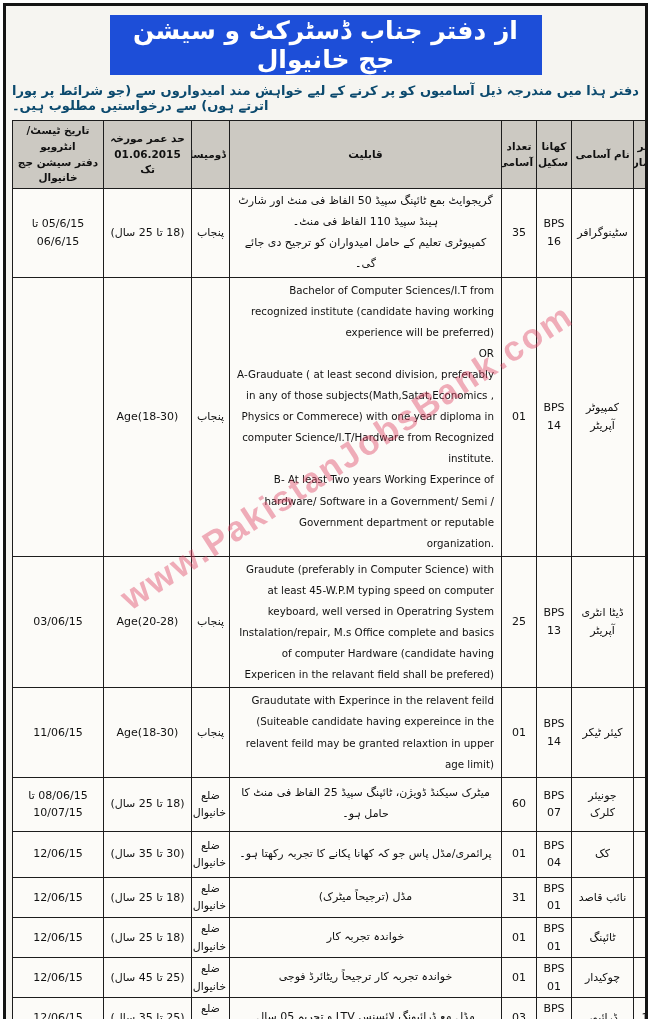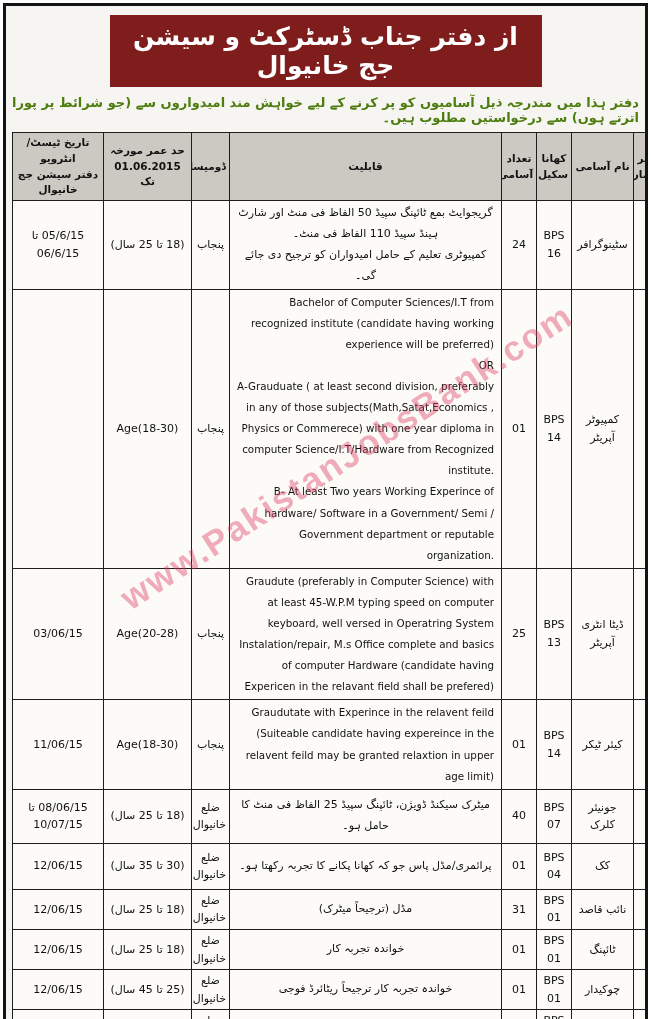--- a/index.html
+++ b/index.html
@@ -1,20 +1,20 @@
 <!DOCTYPE html>
 <html><head>
 <meta charset="utf-8">
 <style>
   html,body{margin:0;padding:0;background:#ffffff;font-family:"DejaVu Sans",sans-serif;}
   .page{width:651px;min-height:1019px;margin:0 auto;background:#ffffff;}
   .ad{margin:3px 3px 0 3px;border:3px solid #141414;background:#f6f5f1;padding:5px 6px 10px 6px;position:relative;overflow:hidden;}
-  .title-box{background:#7f1d1d;color:#fff;width:420px;margin:4px auto 2px auto;text-align:center;
-    font-size:25px;font-weight:bold;padding:7px 6px;direction:rtl;}
-  .intro{text-align:right;font-size:13px;font-weight:bold;direction:rtl;padding:6px 0 7px 0;color:#4d7c0f;}
+  .title-box{background:#1d4ed8;color:#fff;width:420px;margin:4px auto 2px auto;text-align:center;
+    font-size:25px;font-weight:bold;padding:1px 6px;direction:rtl;}
+  .intro{text-align:left;font-size:13px;font-weight:bold;direction:rtl;padding:6px 0 7px 0;color:#0c4a6e;}
   table{width:100%;border-collapse:collapse;direction:rtl;table-layout:fixed;background:#fcfbf8;}
   th,td{border:1.6px solid #1d1d1d;padding:2px 3px;text-align:center;vertical-align:middle;color:#111;overflow:hidden;}
   th{background:#ccc9c2;font-weight:bold;font-size:10.5px;white-space:pre-line;line-height:1.5;height:40px;}
   td{font-size:11px;line-height:1.6;white-space:pre-line;}
   td.col-qualification{line-height:1.9;margin-top:28px;}
   td.col-qualification.ltr{direction:ltr;text-align:right;font-size:10.3px;line-height:2.05;padding:2px 7px;}
   tbody tr:nth-child(1){height:50px;}
   tbody tr:nth-child(2){height:122px;}
   tbody tr:nth-child(3){height:68px;}
   tbody tr:nth-child(4){height:42px;}
@@ -64,21 +64,21 @@
 01.06.2015 تک</th>
           <th>تاریخ ٹیسٹ/انٹرویو
 دفتر سیشن جج خانیوال</th>
         </tr>
       </thead>
       <tbody>
           <tr>
             <td class="col-serial">1</td>
             <td class="col-post">سٹینوگرافر</td>
             <td class="col-scale">BPS 16</td>
-            <td class="col-count">24</td>
+            <td class="col-count">35</td>
             <td class="col-qualification">گریجوایٹ بمع ٹائپنگ سپیڈ 50 الفاظ فی منٹ اور شارٹ ہینڈ سپیڈ 110 الفاظ فی منٹ۔
 کمپیوٹری تعلیم کے حامل امیدواران کو ترجیح دی جائے گی۔</td>
             <td class="col-domicile">پنجاب</td>
             <td class="col-age">(18 تا 25 سال)</td>
             <td class="col-date">05/6/15 تا 06/6/15</td>
           </tr>
           <tr>
             <td class="col-serial">2</td>
             <td class="col-post">کمپیوٹر آپریٹر</td>
             <td class="col-scale">BPS 14</td>
@@ -108,21 +108,21 @@
             <td class="col-count">01</td>
             <td class="col-qualification ltr">Graudutate with Experince in the relavent feild (Suiteable candidate having expereince in the relavent feild may be granted relaxtion in upper age limit)</td>
             <td class="col-domicile">پنجاب</td>
             <td class="col-age">Age(18-30)</td>
             <td class="col-date">11/06/15</td>
           </tr>
           <tr>
             <td class="col-serial">5</td>
             <td class="col-post">جونیئر کلرک</td>
             <td class="col-scale">BPS 07</td>
-            <td class="col-count">40</td>
+            <td class="col-count">60</td>
             <td class="col-qualification">میٹرک سیکنڈ ڈویژن، ٹائپنگ سپیڈ 25 الفاظ فی منٹ کا حامل ہو۔</td>
             <td class="col-domicile">ضلع خانیوال</td>
             <td class="col-age">(18 تا 25 سال)</td>
             <td class="col-date">08/06/15 تا 10/07/15</td>
           </tr>
           <tr>
             <td class="col-serial">6</td>
             <td class="col-post">کک</td>
             <td class="col-scale">BPS 04</td>
             <td class="col-count">01</td>

